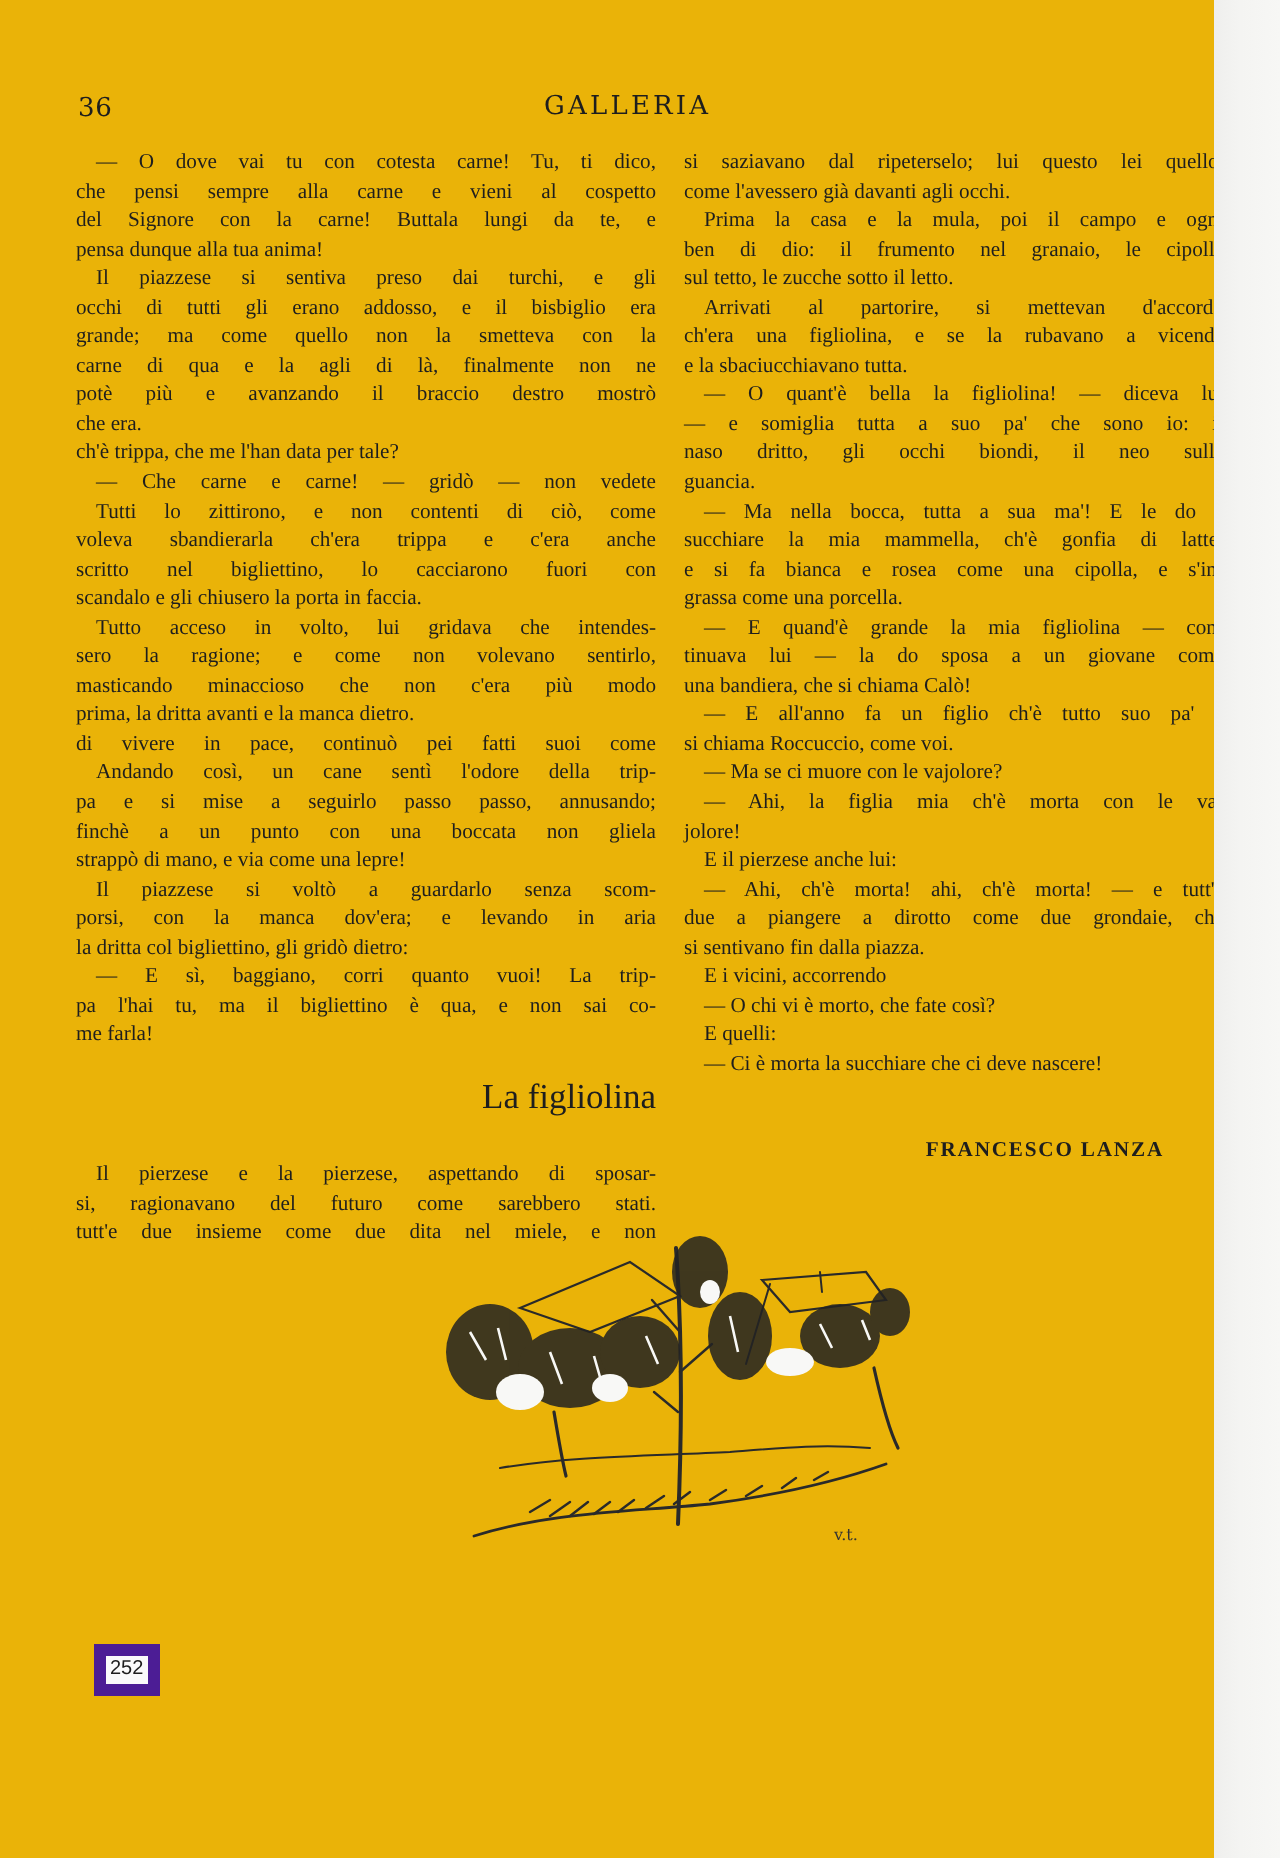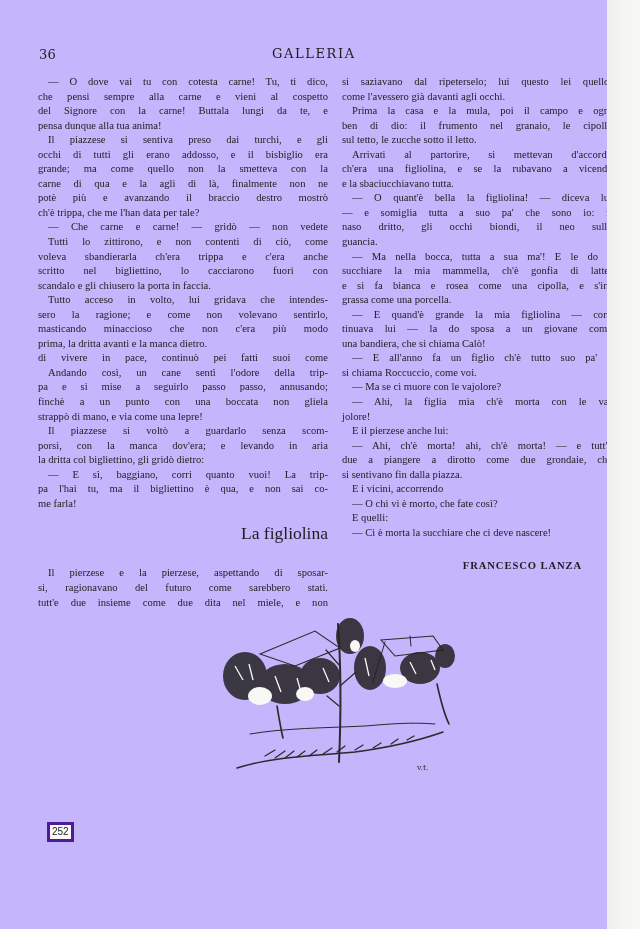--- a/index.html
+++ b/index.html
@@ -5,21 +5,21 @@
     html, body { margin: 0; padding: 0; }
     body {
       width: 640px; height: 929px; overflow: hidden;
       background: #f6f6f4;
       font-family: "DejaVu Serif", "Liberation Serif", serif;
       color: #1e1e1e;
       position: relative;
     }
     .page {
       position: absolute; left: 0; top: 0; width: 607px; height: 929px;
-      background: #c4b5fd;
+      background: #eab308;
     }
     .edge-band {
       position: absolute; left: 607px; top: 0; width: 33px; height: 929px;
       background: linear-gradient(to right, #efefed, #f4f4f2 40%, #f7f7f5);
     }
     .page-num {
       position: absolute; left: 39px; top: 47px;
       font-size: 13px; letter-spacing: 0.3px;
     }
     .running-head {
@@ -36,48 +36,49 @@
     .line { white-space: nowrap; display: block; text-align: justify; text-align-last: justify; }
     .line.last { text-align-last: left; }
     .line.indent { padding-left: 10px; }
     .section-title {
       display: block; text-align: right; font-size: 17.5px; line-height: 22px;
       margin: 11px 0 22px 0; padding-right: 0;
       font-family: "Liberation Serif", "DejaVu Serif", serif;
     }
     .signature {
       display: block; text-align: right; font-weight: bold;
-      font-size: 10.6px; letter-spacing: 0.9px; margin-top: 18px; padding-right: 30px;
+      font-size: 10.6px; letter-spacing: 0.9px; margin-top: 28px; padding-right: 30px;
     }
     .illustration {
       position: absolute; left: 205px; top: 606px; width: 260px; height: 170px;
     }
     .folio-box {
       position: absolute; left: 47px; top: 822px;
-      border: 3px solid #4c1d95; font-family: "Liberation Sans", "DejaVu Sans", sans-serif;
+      border: 6px solid #4c1d95; font-family: "Liberation Sans", "DejaVu Sans", sans-serif;
       font-size: 10px; line-height: 12px; padding: 1px 2px; background: #fafafa;
     }
   </style>
 </head>
 <body>
 
 <div class="page">
   <span class="page-num">36</span>
   <span class="running-head">GALLERIA</span>
 
   <div class="col left" id="left-col">
       <span class="line indent">— O dove vai tu con cotesta carne! Tu, ti dico,</span>
       <span class="line">che pensi sempre alla carne e vieni al cospetto</span>
       <span class="line">del Signore con la carne! Buttala lungi da te, e</span>
       <span class="line last">pensa dunque alla tua anima!</span>
       <span class="line indent">Il piazzese si sentiva preso dai turchi, e gli</span>
       <span class="line">occhi di tutti gli erano addosso, e il bisbiglio era</span>
       <span class="line">grande; ma come quello non la smetteva con la</span>
       <span class="line">carne di qua e la agli di là, finalmente non ne</span>
       <span class="line">potè più e avanzando il braccio destro mostrò</span>
+      <span class="line last">che era.</span>
       <span class="line last">ch'è trippa, che me l'han data per tale?</span>
       <span class="line indent">— Che carne e carne! — gridò — non vedete</span>
       <span class="line indent">Tutti lo zittirono, e non contenti di ciò, come</span>
       <span class="line">voleva sbandierarla ch'era trippa e c'era anche</span>
       <span class="line">scritto nel bigliettino, lo cacciarono fuori con</span>
       <span class="line last">scandalo e gli chiusero la porta in faccia.</span>
       <span class="line indent">Tutto acceso in volto, lui gridava che intendes-</span>
       <span class="line">sero la ragione; e come non volevano sentirlo,</span>
       <span class="line">masticando minaccioso che non c'era più modo</span>
       <span class="line last">prima, la dritta avanti e la manca dietro.</span>

